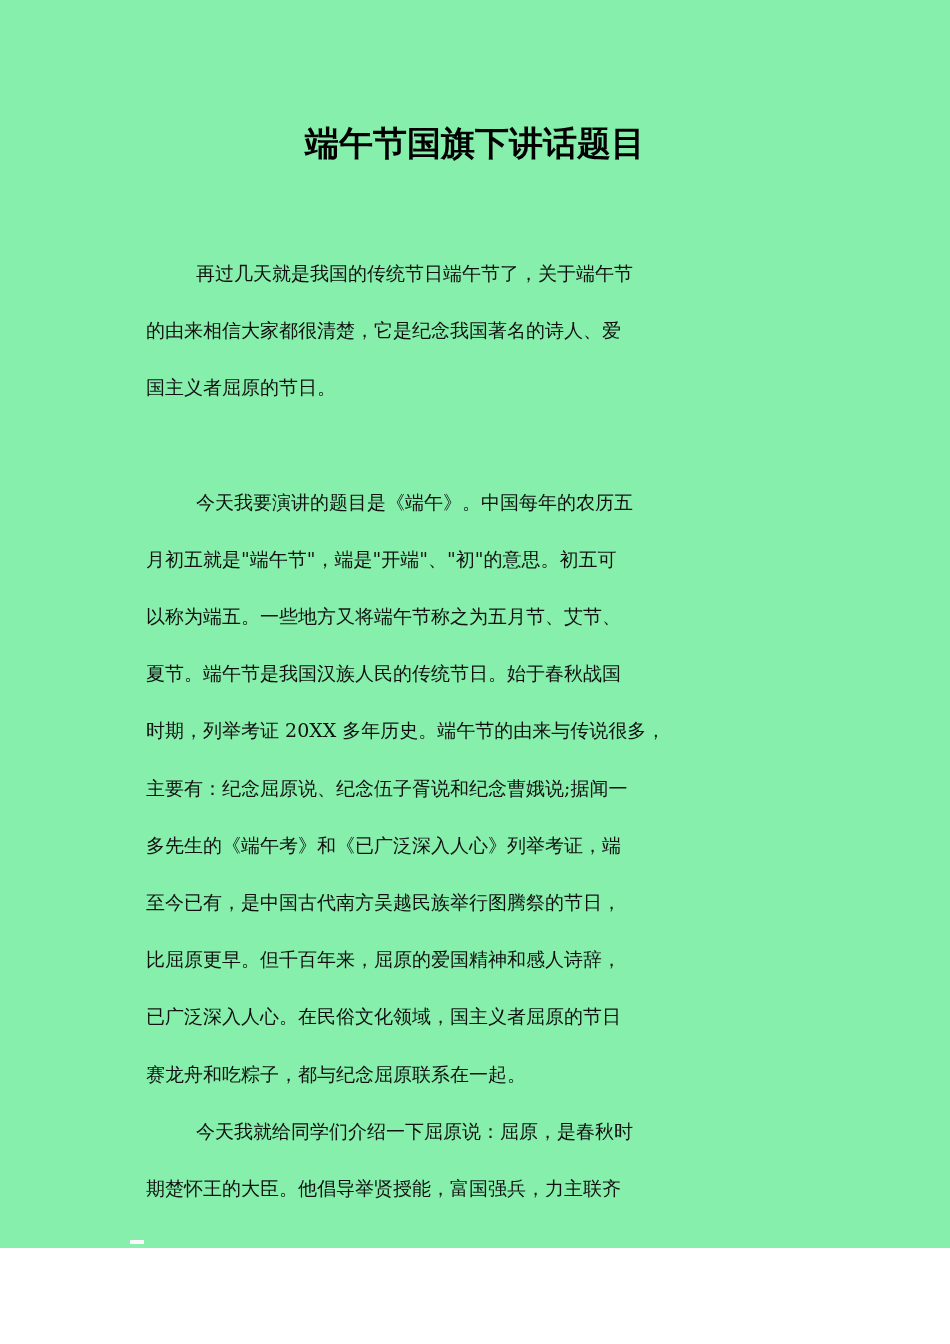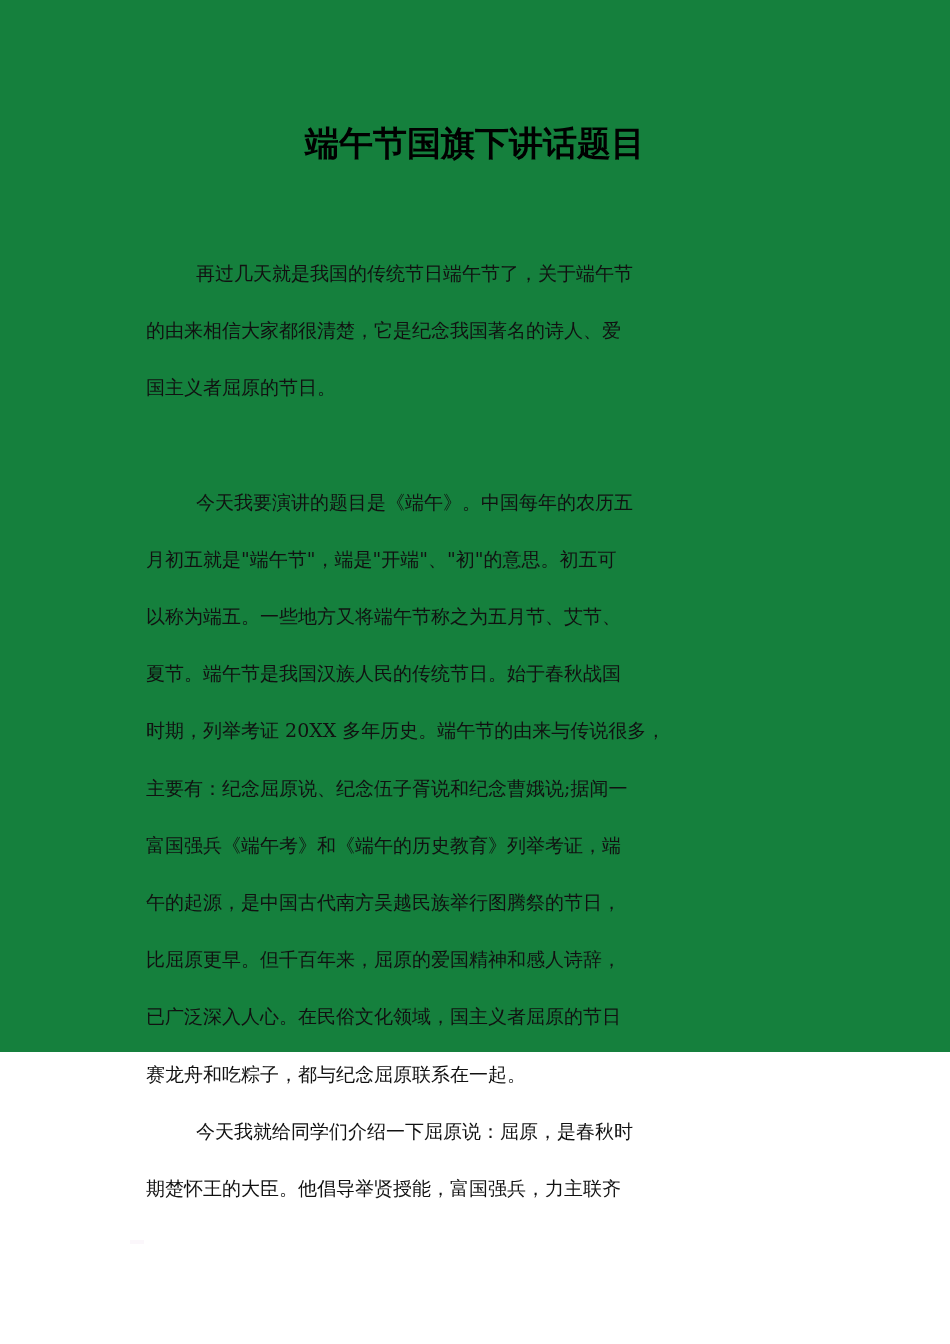--- a/index.html
+++ b/index.html
@@ -1,19 +1,19 @@
 <!DOCTYPE html>
 <html><head>
   <meta charset="utf-8">
   <style>
     html, body { margin: 0; padding: 0; background: #ffffff; }
     body { width: 950px; height: 1344px; position: relative; overflow: hidden; }
     .page {
-      position: absolute; left: 0; top: 0; width: 950px; height: 1052px;
-      background: #15803d;
+      position: absolute; left: 0; top: 0; width: 950px; height: 1248px;
+      background: #86efac;
     }
     .title {
       position: absolute; left: 0; top: 118px; width: 950px;
       text-align: center;
       font-family: "DejaVu Sans", "Liberation Sans", sans-serif;
       font-weight: bold; font-size: 34px; line-height: 50px;
       color: #000000; letter-spacing: 0px;
     }
     .body {
       position: absolute; left: 146px; top: 245px; width: 664px;
@@ -43,22 +43,22 @@
 
     <div class="gap"></div>
 
     <div class="para-block">
       <span class="line indent">今天我要演讲的题目是《端午》。中国每年的农历五</span>
       <span class="line">月初五就是"端午节"，端是"开端"、"初"的意思。初五可</span>
       <span class="line">以称为端五。一些地方又将端午节称之为五月节、艾节、</span>
       <span class="line">夏节。端午节是我国汉族人民的传统节日。始于春秋战国</span>
       <span class="line">时期，列举考证 20XX 多年历史。端午节的由来与传说很多，</span>
       <span class="line">主要有：纪念屈原说、纪念伍子胥说和纪念曹娥说;据闻一</span>
-      <span class="line">富国强兵《端午考》和《端午的历史教育》列举考证，端</span>
-      <span class="line">午的起源，是中国古代南方吴越民族举行图腾祭的节日，</span>
+      <span class="line">多先生的《端午考》和《已广泛深入人心》列举考证，端</span>
+      <span class="line">至今已有，是中国古代南方吴越民族举行图腾祭的节日，</span>
       <span class="line">比屈原更早。但千百年来，屈原的爱国精神和感人诗辞，</span>
       <span class="line">已广泛深入人心。在民俗文化领域，国主义者屈原的节日</span>
       <span class="line">赛龙舟和吃粽子，都与纪念屈原联系在一起。</span>
     </div>
 
     <div class="para-block">
       <span class="line indent">今天我就给同学们介绍一下屈原说：屈原，是春秋时</span>
       <span class="line">期楚怀王的大臣。他倡导举贤授能，富国强兵，力主联齐</span>
     </div>
   </div>

